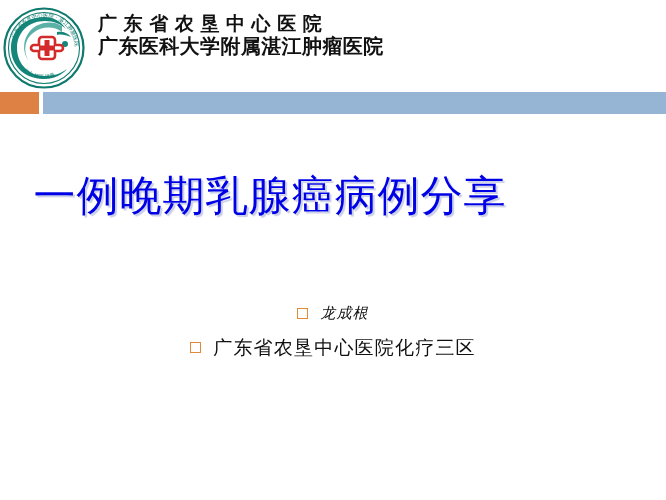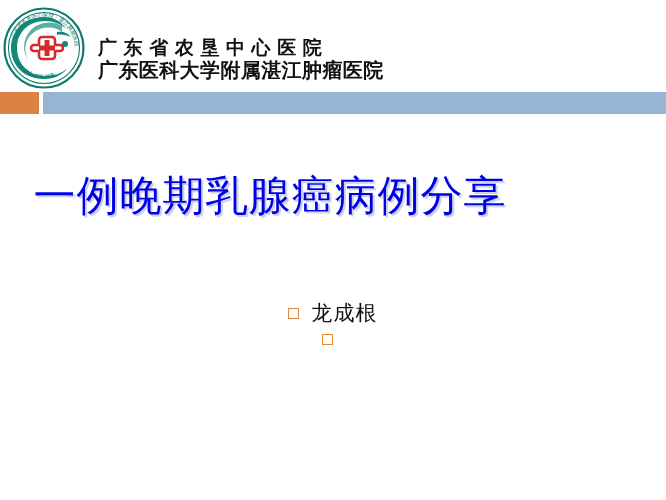--- a/index.html
+++ b/index.html
@@ -42,21 +42,20 @@
     height: 84px;
   }
   #logo svg { display: block; }
 
   
   #hospital-names {
     position: absolute;
     left: 98px;
     top: 12px;
     width: 540px;
-    margin-top: 24px;
   }
   .hname {
     color: #111111;
     font-family: "DejaVu Sans", "Liberation Sans", sans-serif;
     font-weight: bold;
     white-space: nowrap;
   }
   #hname-1 {
     font-size: 19px;
     line-height: 23px;
@@ -133,21 +132,21 @@
     flex: 0 0 auto;
   }
   .bullet-text {
     color: #101010;
     font-family: "DejaVu Serif", "Liberation Serif", serif;
     font-size: 19px;
     line-height: 26px;
     letter-spacing: 1.2px;
     white-space: nowrap;
   }
-  #bullet-row-1 .bullet-text { font-size: 21px; }
+  #bullet-row-1 .bullet-text { font-size: 15px; font-style: italic; }
   #bullet-row-2 .bullet-text { font-size: 19px; }
 </style>
 </head>
 <body>
 
 <div id="slide">
 
   <div id="header-band">
 
     <div id="logo">
@@ -198,17 +197,18 @@
 
   <div id="bullets">
 
     <div class="bullet-row" id="bullet-row-1">
       <span class="bullet-marker"></span>
       <span class="bullet-text">龙成根</span>
     </div>
 
     <div class="bullet-row" id="bullet-row-2">
       <span class="bullet-marker"></span>
+      <span class="bullet-text">广东省农垦中心医院化疗三区</span>
     </div>
 
   </div>
 
 </div>
 
 </body></html>

